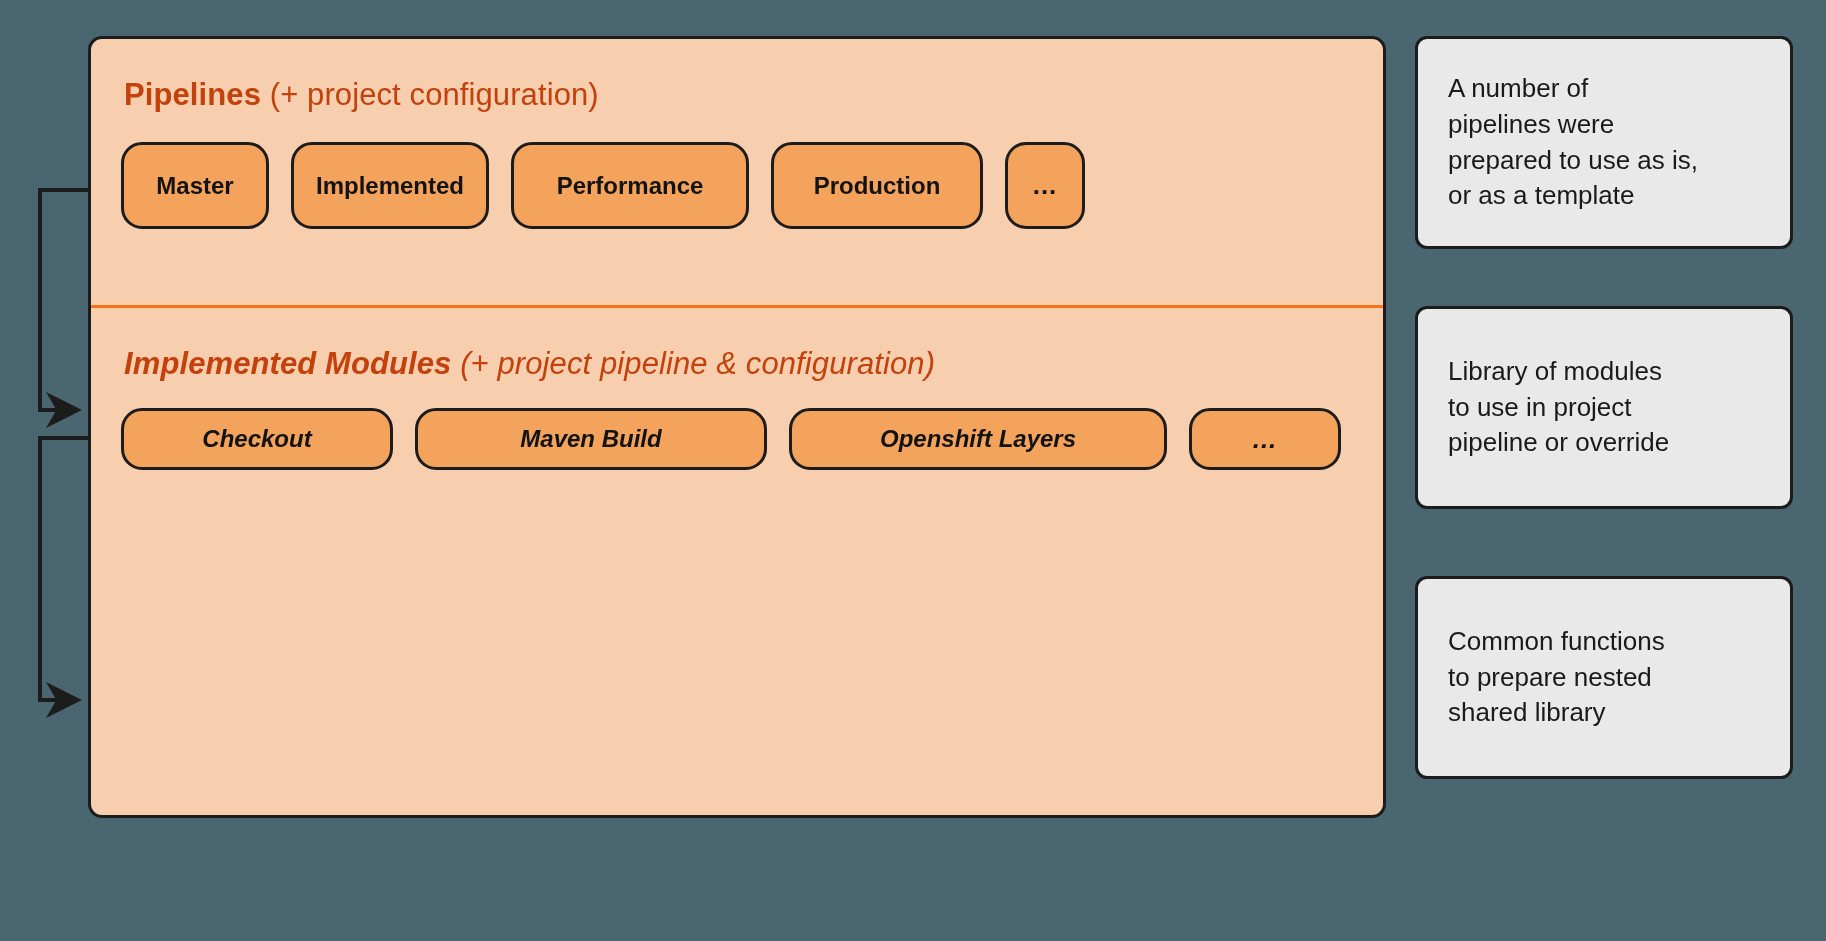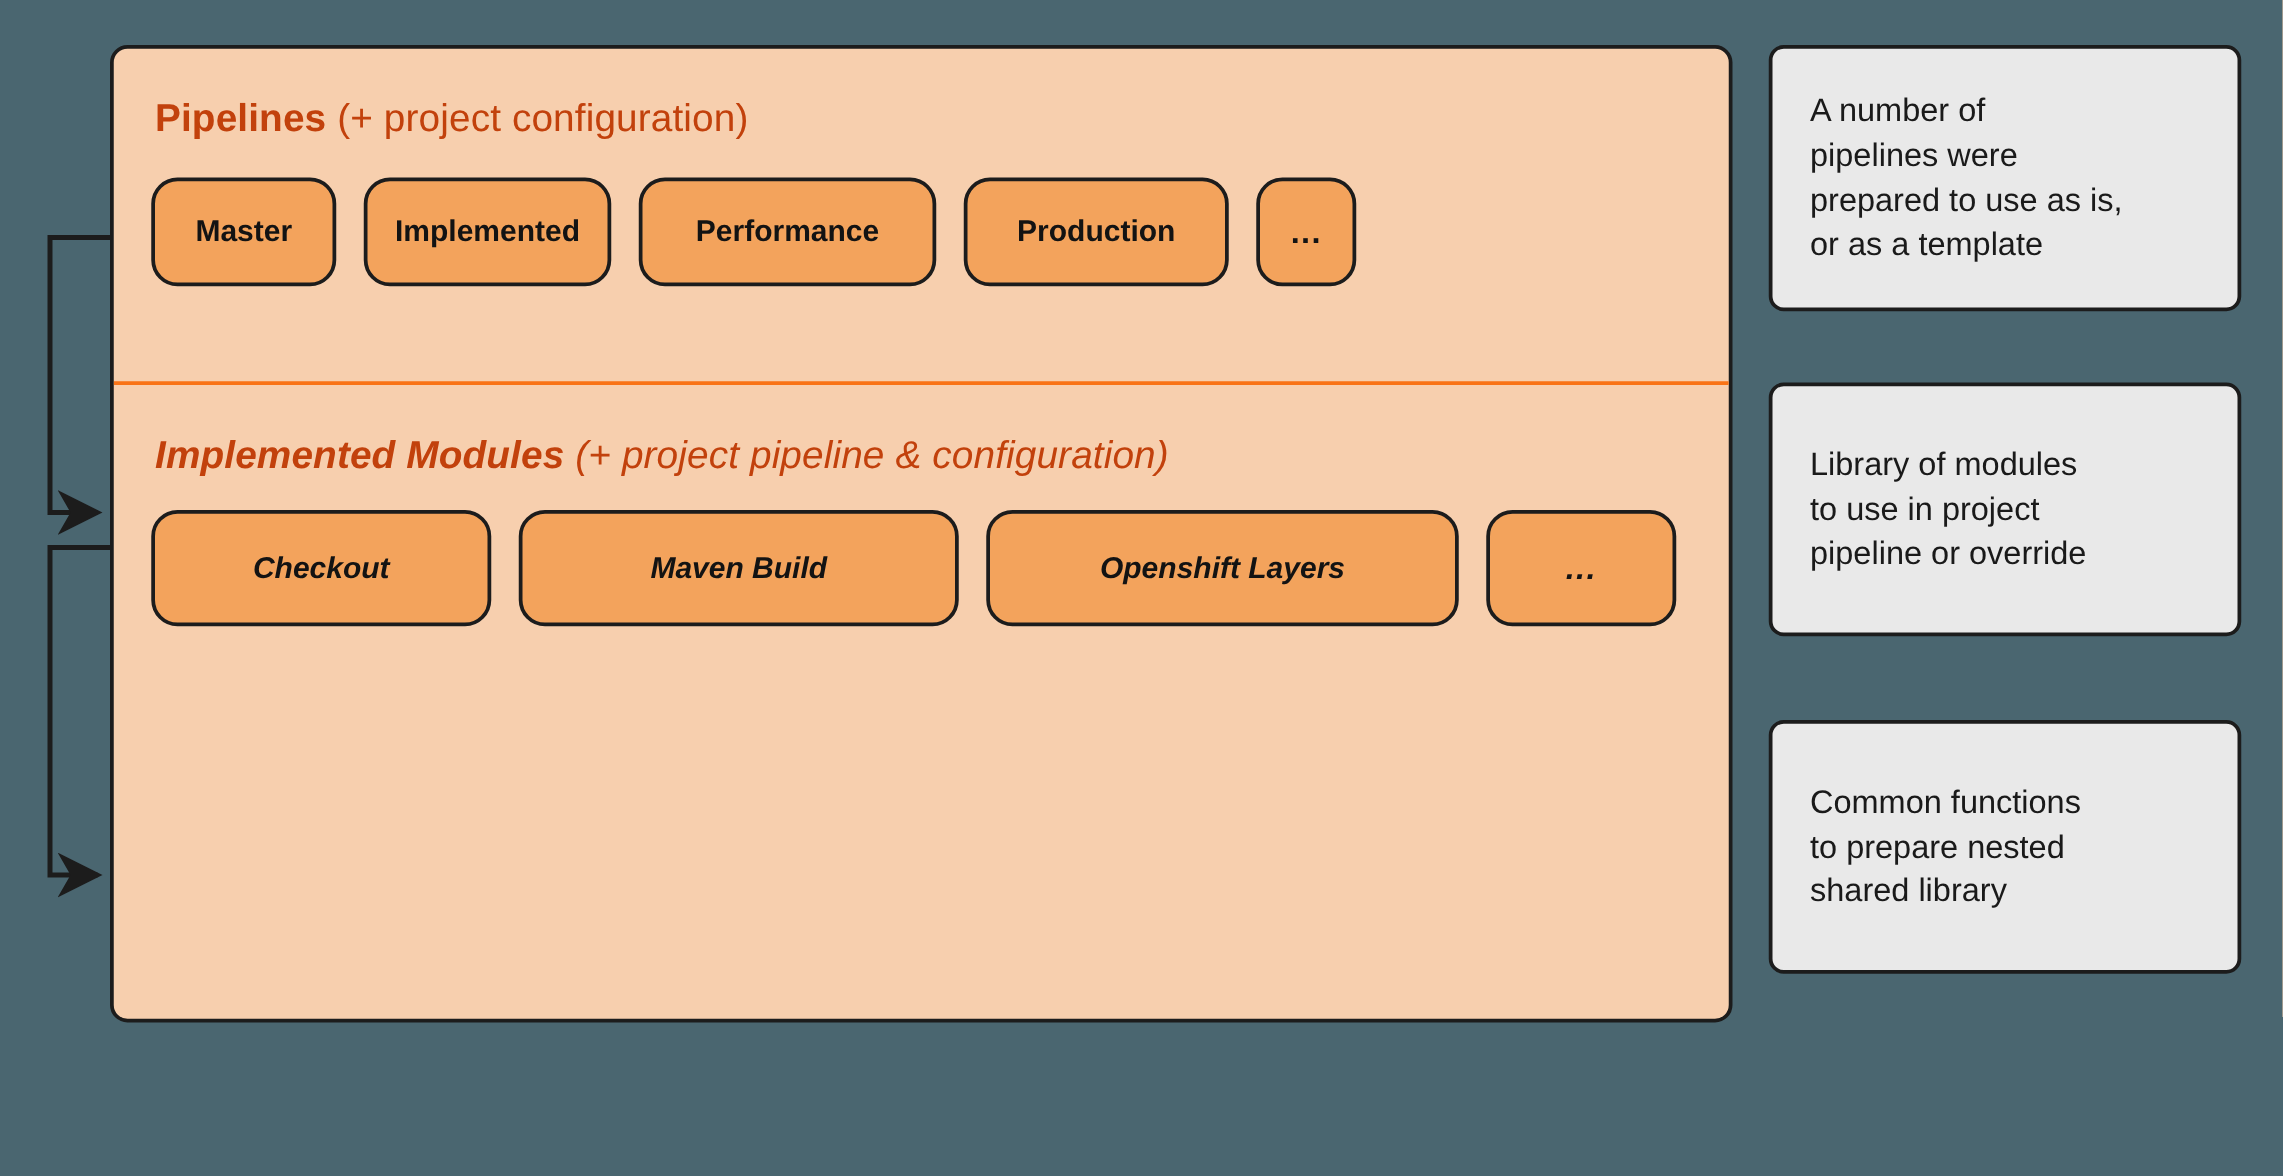--- a/index.html
+++ b/index.html
@@ -62,21 +62,21 @@
   }
 
   .box-row {
     position: absolute;
     left: 30px;
     display: flex;
     align-items: stretch;
     gap: 22px;
   }
   .box-row.pipe-row { top: 103px; height: 87px; }
-  .box-row.mod-row  { top: 100px; height: 93px; }
+  .box-row.mod-row  { top: 100px; height: 62px; }
 
   .chip {
     background: #f3a35c;
     border: 3px solid #1c1c1c;
     border-radius: 21px;
     display: flex;
     align-items: center;
     justify-content: center;
     font-weight: bold;
     font-size: 24px;

